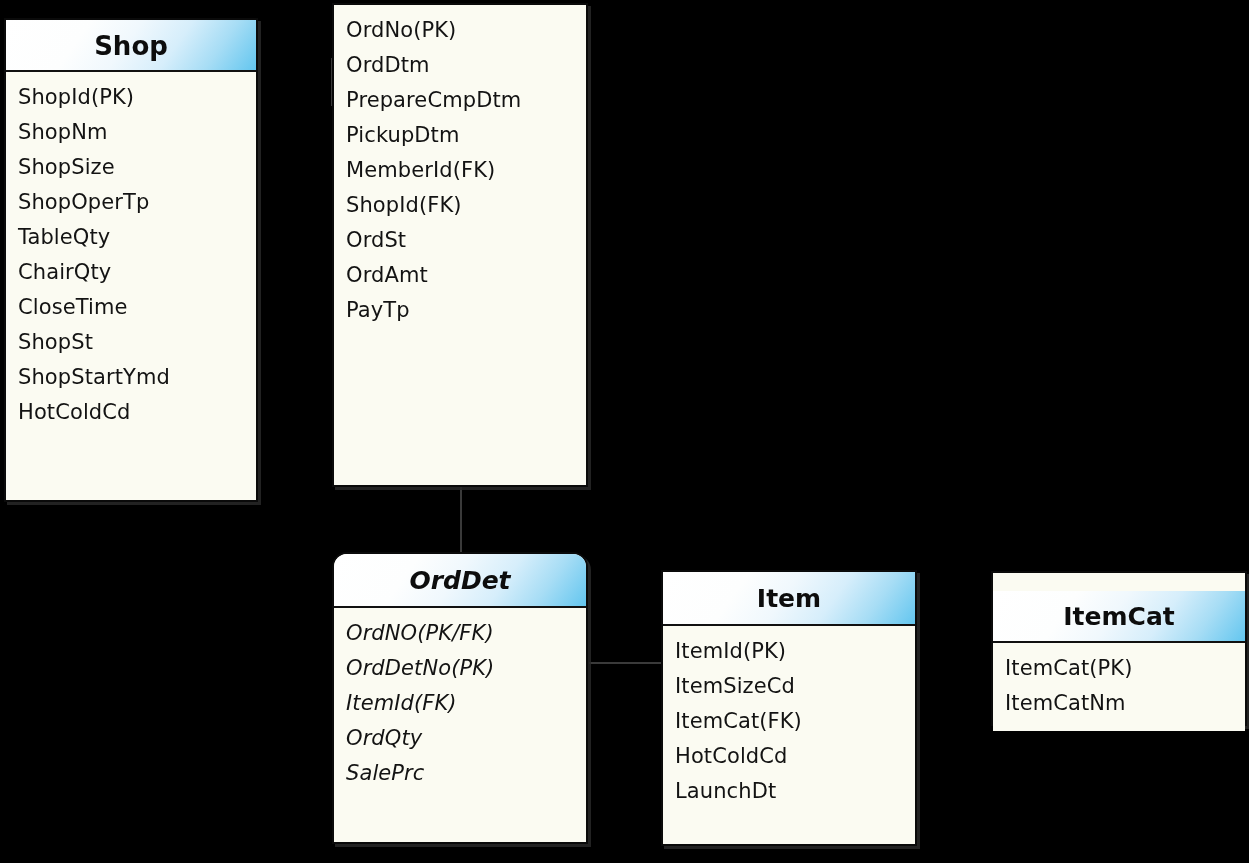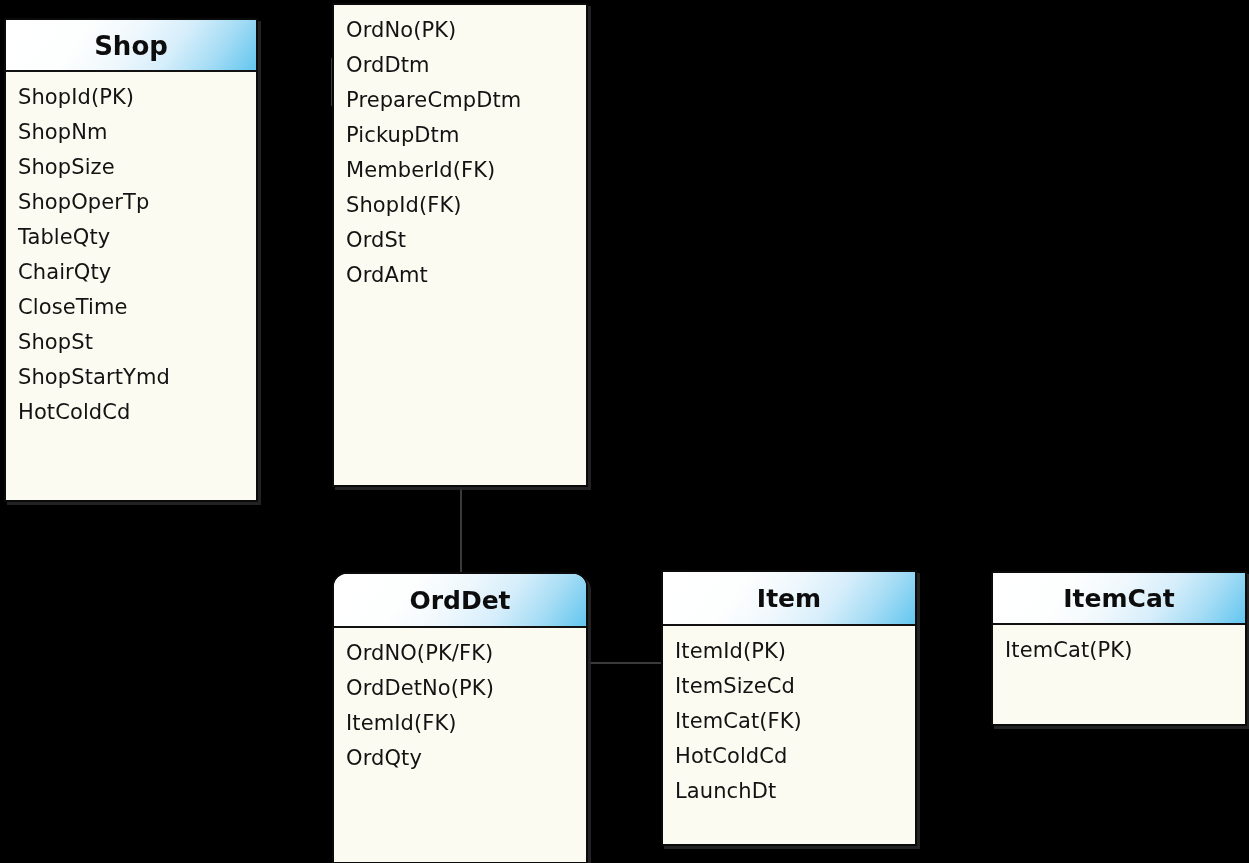--- a/index.html
+++ b/index.html
@@ -76,32 +76,32 @@
     font-size: 21px;
     line-height: 35px;
     color: #131313;
     white-space: nowrap;
     letter-spacing: 0.1px;
   }
 
   
   #ent-shop    { left: 4px;   top: 18px;   width: 254px; height: 484px; }
   #ent-ord     { left: 332px; top: 3px;   width: 256px; height: 484px; }
-  #ent-orddet  { left: 332px; top: 572px; width: 256px; height: 292px; }
+  #ent-orddet  { left: 332px; top: 552px; width: 256px; height: 292px; font-style: italic; }
   #ent-item    { left: 661px; top: 570px; width: 256px; height: 276px; }
   #ent-itemcat { left: 991px; top: 571px; width: 256px; height: 155px; }
 
   #ent-orddet .entity-header,
   #ent-item .entity-header,
   #ent-itemcat .entity-header {
     height: 54px;
     line-height: 54px;
     font-size: 25px;
   }
-  #ent-itemcat .entity-header { height: 52px; line-height: 52px; }
+  #ent-itemcat .entity-header { height: 52px; line-height: 52px; margin-top: 18px; }
 </style>
 </head>
 <body>
 
 <div id="canvas">
 
   <div class="connector v" style="left:460px; top:486px; height:88px;"></div>
   <div class="connector h" style="left:589px; top:662px; width:74px;"></div>
   <div class="connector v" style="left:331px; top:58px; height:48px;"></div>
 
@@ -124,44 +124,47 @@
   <div class="entity" id="ent-ord">
     <div class="entity-body">
       <div class="attr">OrdNo(PK)</div>
       <div class="attr">OrdDtm</div>
       <div class="attr">PrepareCmpDtm</div>
       <div class="attr">PickupDtm</div>
       <div class="attr">MemberId(FK)</div>
       <div class="attr">ShopId(FK)</div>
       <div class="attr">OrdSt</div>
       <div class="attr">OrdAmt</div>
+      <div class="attr">PayTp</div>
     </div>
   </div>
 
   <div class="entity rounded" id="ent-orddet">
     <div class="entity-header">OrdDet</div>
     <div class="entity-body">
       <div class="attr">OrdNO(PK/FK)</div>
       <div class="attr">OrdDetNo(PK)</div>
       <div class="attr">ItemId(FK)</div>
       <div class="attr">OrdQty</div>
+      <div class="attr">SalePrc</div>
     </div>
   </div>
 
   <div class="entity" id="ent-item">
     <div class="entity-header">Item</div>
     <div class="entity-body">
       <div class="attr">ItemId(PK)</div>
       <div class="attr">ItemSizeCd</div>
       <div class="attr">ItemCat(FK)</div>
       <div class="attr">HotColdCd</div>
       <div class="attr">LaunchDt</div>
     </div>
   </div>
 
   <div class="entity" id="ent-itemcat">
     <div class="entity-header">ItemCat</div>
     <div class="entity-body">
       <div class="attr">ItemCat(PK)</div>
+      <div class="attr">ItemCatNm</div>
     </div>
   </div>
 
 </div>
 
 </body></html>

